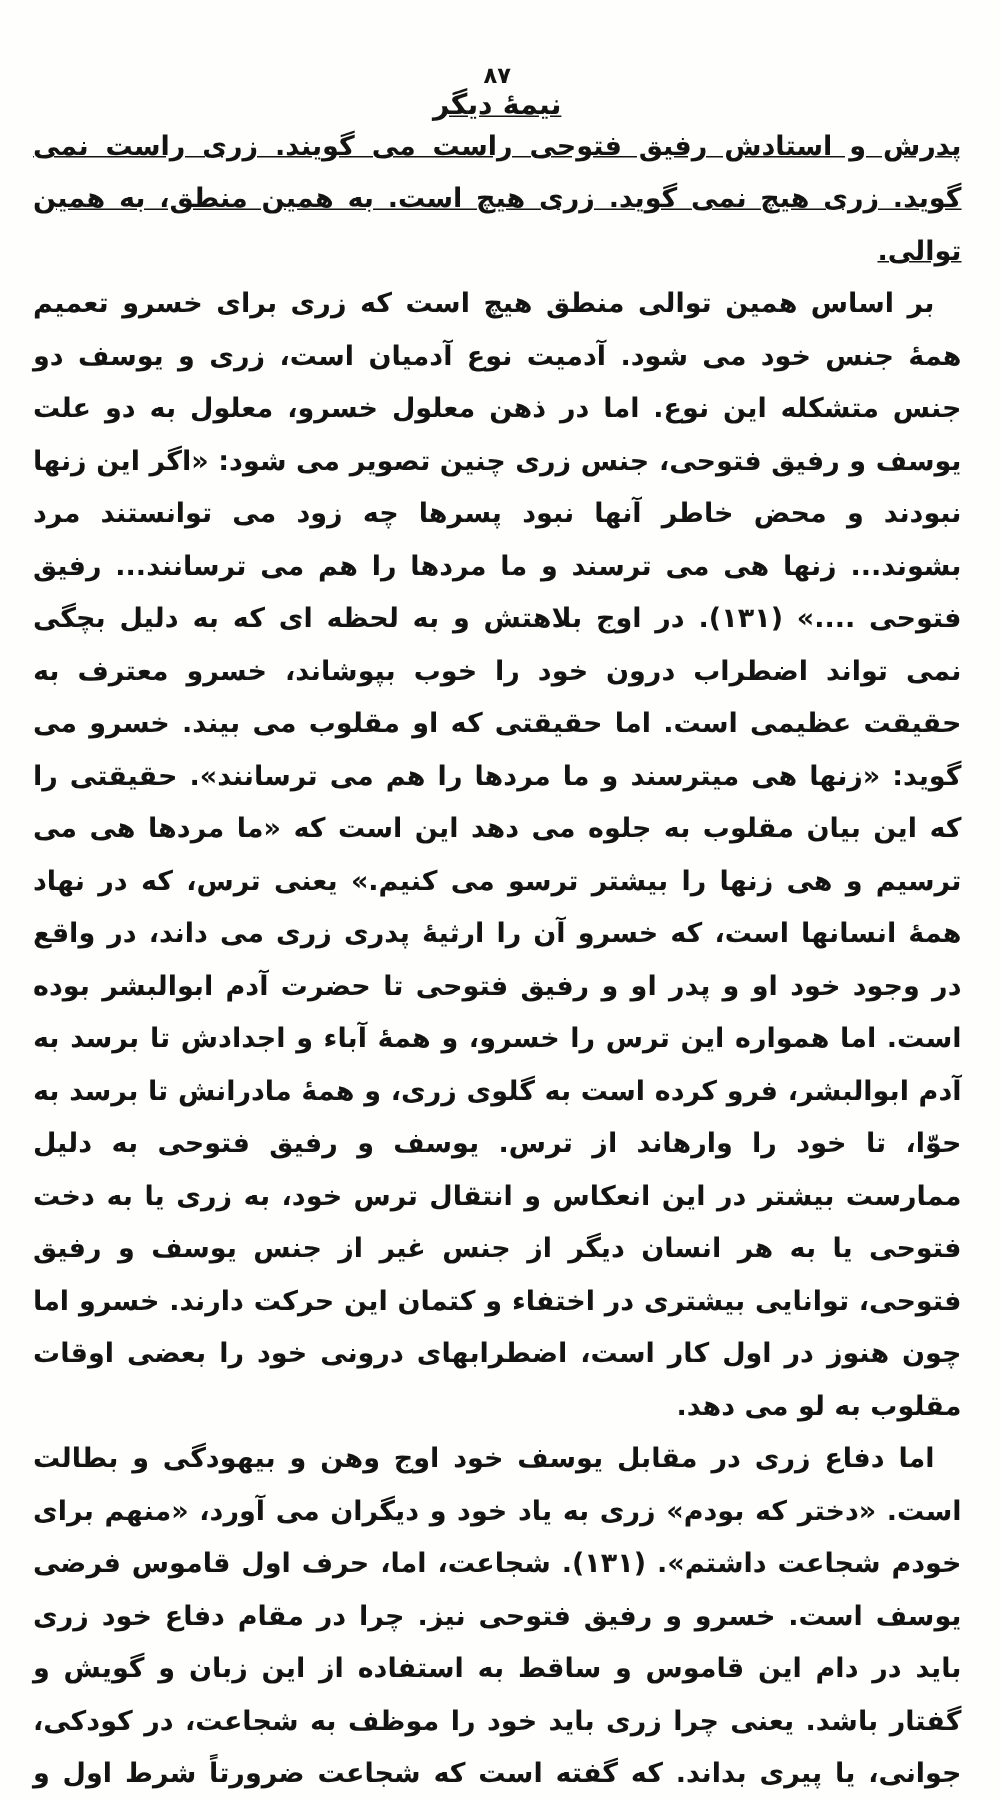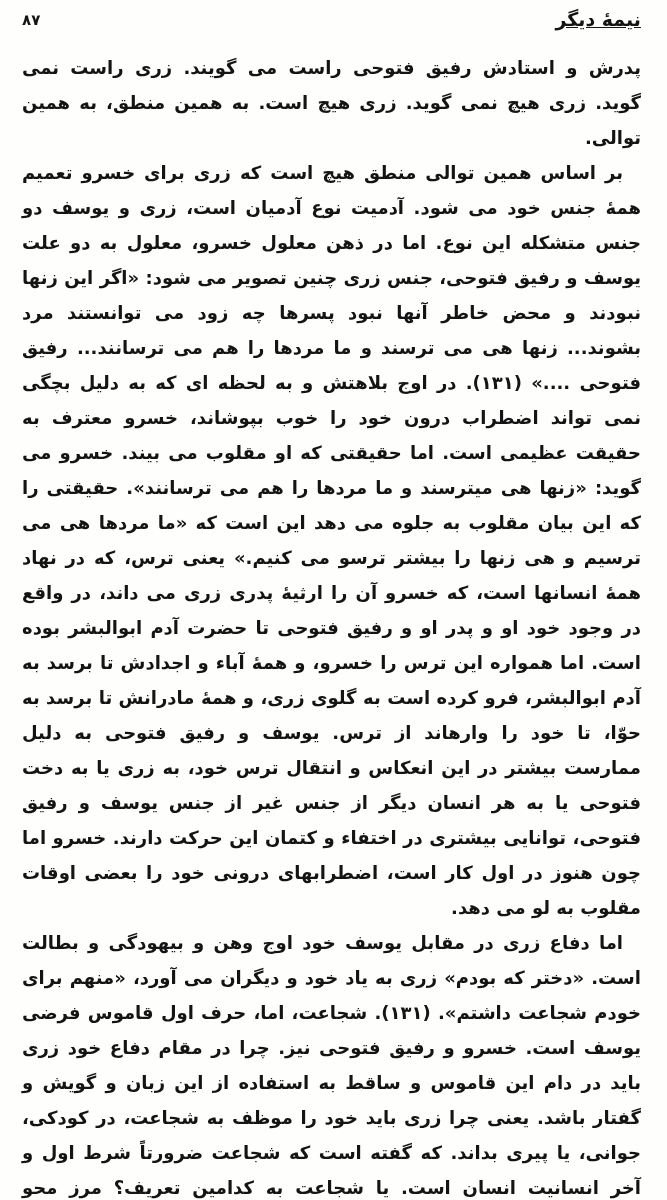--- a/index.html
+++ b/index.html
@@ -15,23 +15,25 @@
     overflow: hidden;
   }
   .page {
     box-sizing: border-box;
     width: 667px;
     height: 1200px;
     padding: 8px 26px 0 22px;
   }
   .page-header {
     display: flex;
+    flex-direction: column;
     justify-content: space-between;
-    align-items: flex-start;
+    align-items: center;
     height: 42px;
+    margin-top: 30px;
   }
   .page-number {
     font-size: 15px;
     font-weight: bold;
     padding-top: 3px;
     direction: rtl;
   }
   .chapter-title {
     font-size: 19px;
     font-weight: bold;
@@ -47,20 +49,21 @@
     font-weight: bold;
     letter-spacing: 0;
   }
   .para {
     margin: 0;
     padding: 0;
     text-indent: 18px; 
   }
   .para.no-indent {
     text-indent: 0;
+    text-decoration: underline;
   }
 </style>
 </head>
 <body>
 
 <div class="page">
   <header class="page-header">
     <span class="page-number">۸۷</span>
     <span class="chapter-title">نیمهٔ دیگر</span>
   </header>

